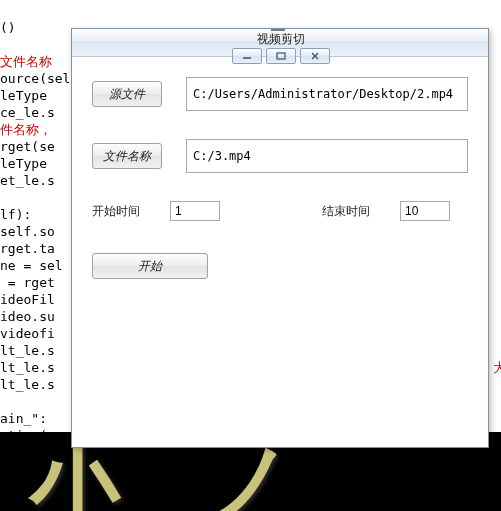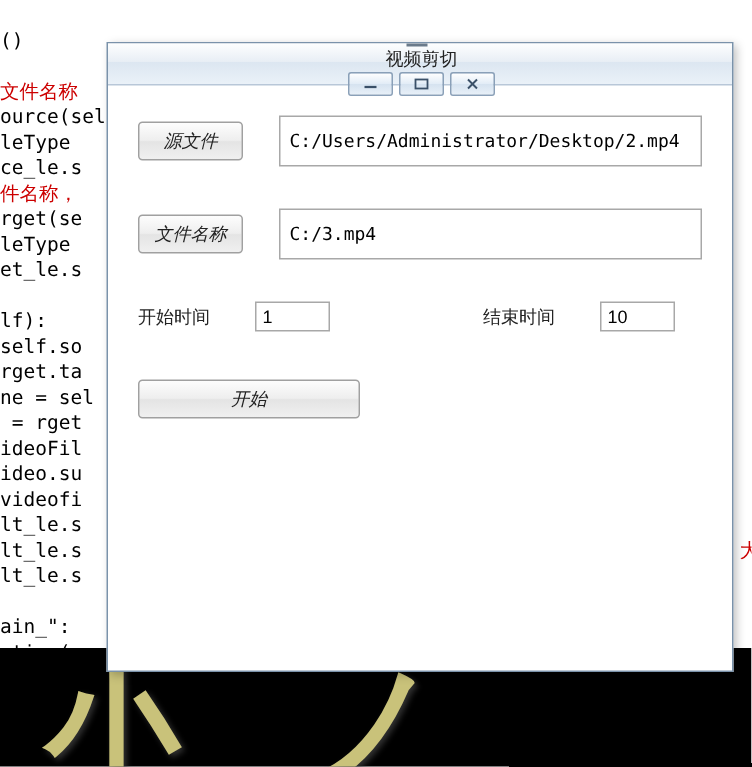--- a/index.html
+++ b/index.html
@@ -109,21 +109,21 @@
       border-radius: 3px;
       font-size: 12px;
       cursor: pointer;
       display: flex;
       align-items: center;
       justify-content: center;
       color: #222;
       font-style: italic;
     }
     .btn-wide {
-      width: 148px;
+      width: 116px;
     }
     .textfield {
       flex: 1;
       margin-left: 24px;
       height: 34px;
       border: 1px solid #a8a8a8;
       padding: 2px 6px;
       font-family: Consolas, monospace;
       font-size: 12px;
       background: #fff;

